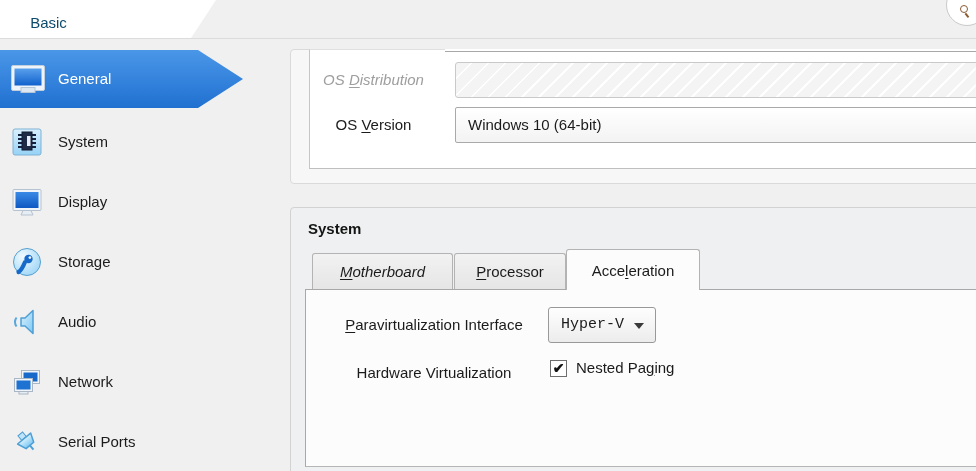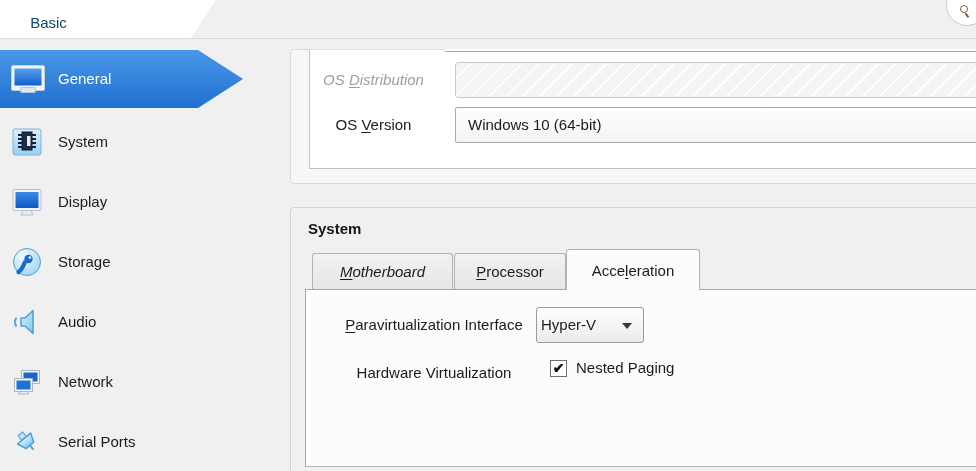--- a/index.html
+++ b/index.html
@@ -75,24 +75,24 @@
   .tab.active { top:249px; height:41px; line-height:42px; background:#fcfcfc; z-index:4; }
   .tab-mb { left:312px; width:141px;font-style:italic; }
   .tab-pr { left:454px; width:112px; }
   .tab-ac { left:566px; width:134px; }
 
   .tab-pane { left:305px; top:289px; width:685px; height:178px; background:#fcfcfc;
     border-top:1px solid #a8a8a8; border-left:1px solid #a8a8a8; border-bottom:1px solid #b5b5b5;
     z-index:3; }
 
   .pv-label  { left:320px; top:307px; width:228px; }
-  .combo-pv  { left:536px; top:307px; width:108px; height:36px;
+  .combo-pv  { left:548px; top:307px; width:108px; height:36px;
     border:1px solid #999; border-radius:3px;
     background:linear-gradient(180deg,#fefefe,#ececec);
-    line-height:34px; padding-left:4px; z-index:5; }
+    line-height:34px; padding-left:12px; z-index:5;font-family:Liberation Mono, monospace; }
   .dd-arrow { position:absolute; right:11px; top:15px; width:0; height:0;
     border-left:5px solid transparent; border-right:5px solid transparent;
     border-top:6px solid #3a3a3a; }
   .hw-label  { left:320px; top:356px; width:228px; height:34px; line-height:34px; }
   .checkbox  { left:550px; top:360px; width:17px; height:17px; background:#fff;
     border:1px solid #6e6e6e; text-align:center; line-height:15px;
     font-size:14px; font-weight:bold; color:#111; z-index:5; }
   .np-label  { left:576px; top:351px; width:220px; height:34px; line-height:34px; }
 
   .mn { text-decoration:underline; text-underline-offset:2px; }

